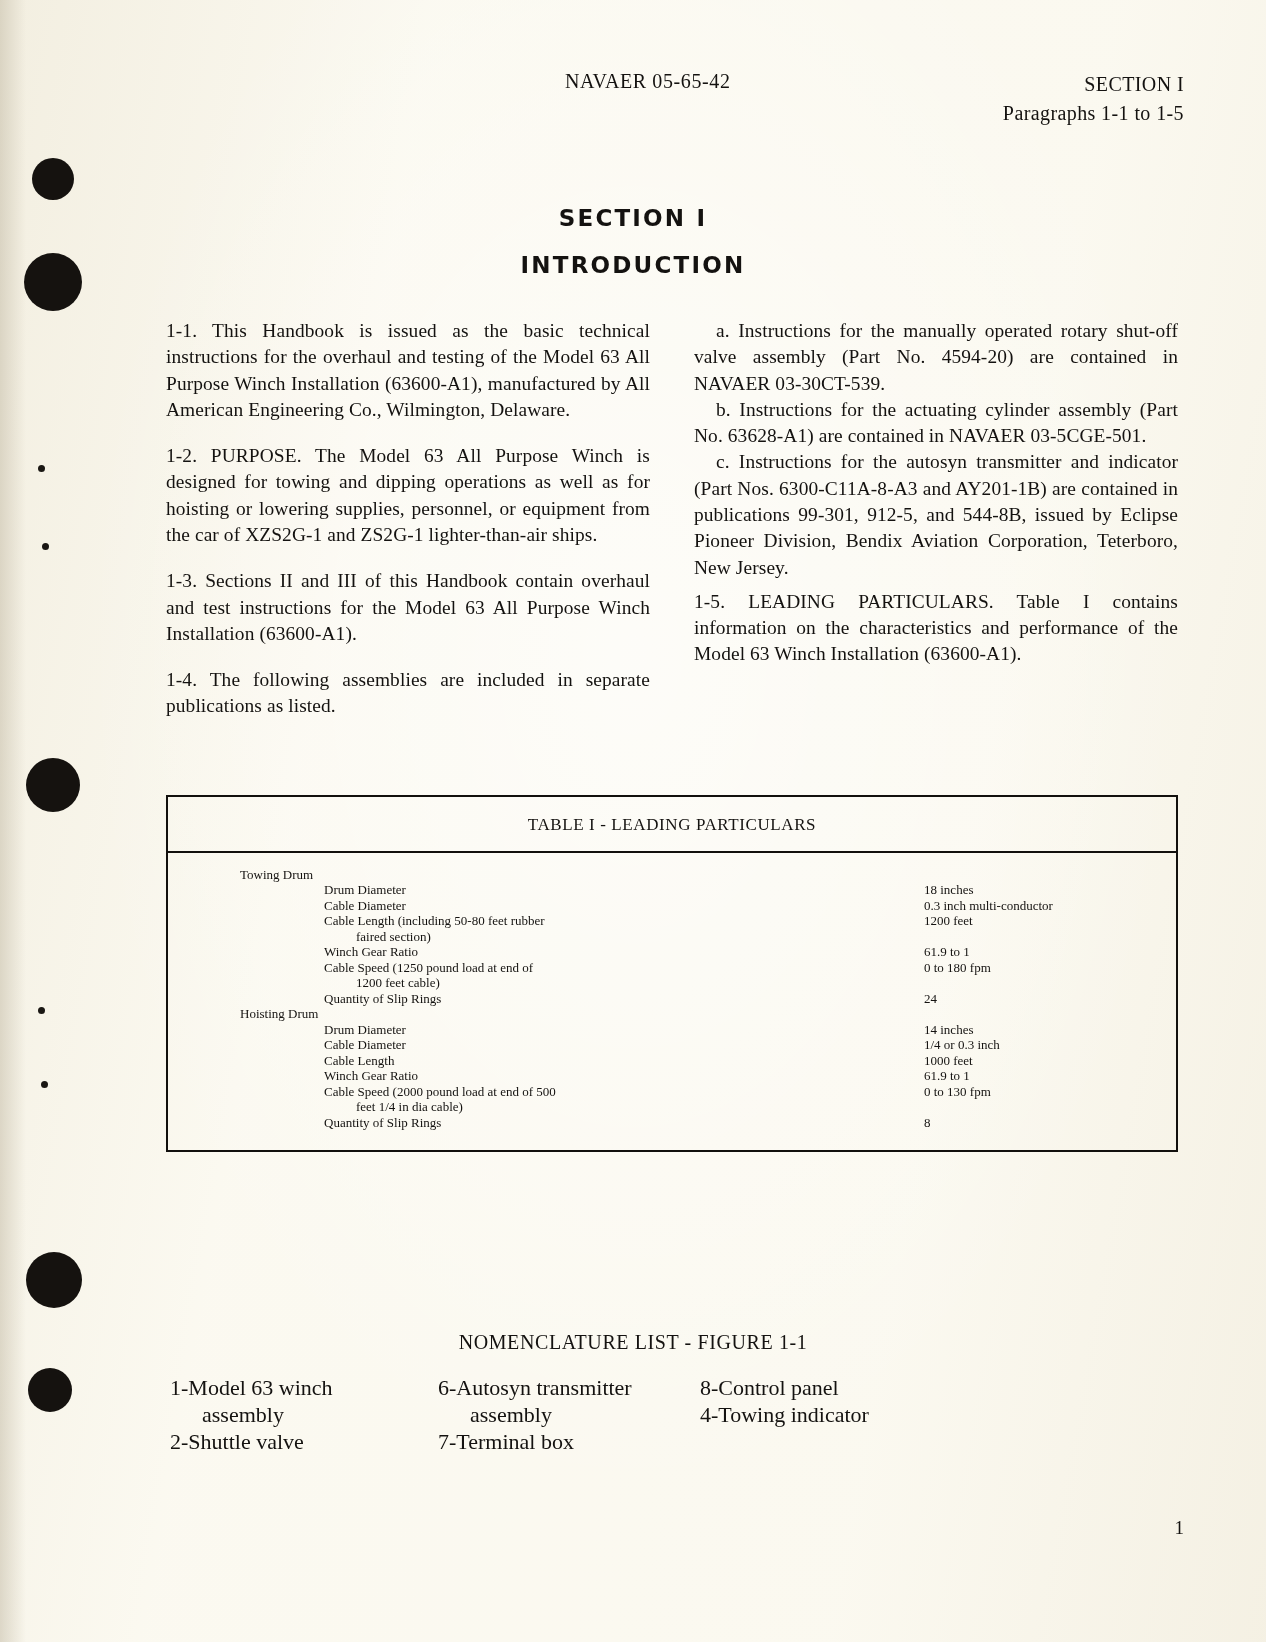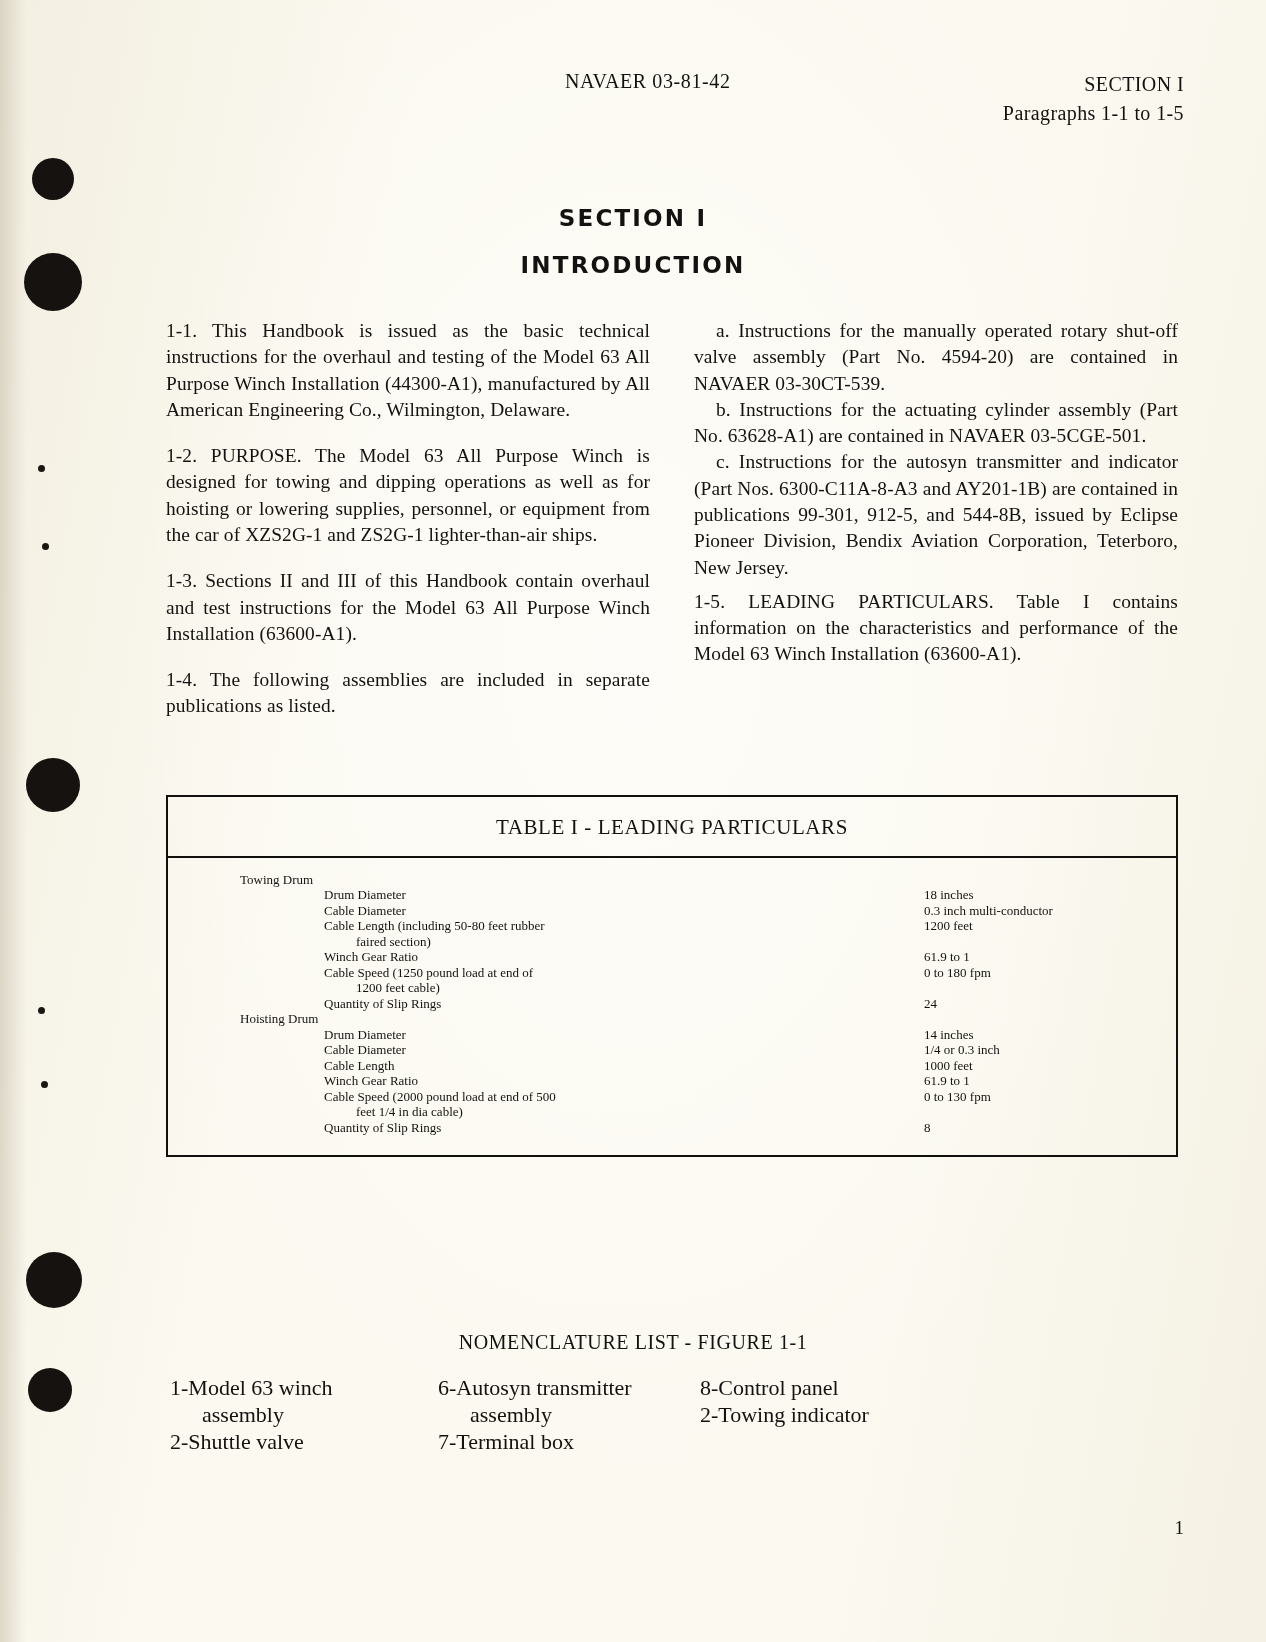--- a/index.html
+++ b/index.html
@@ -103,21 +103,21 @@
   .table-box {
     position: absolute;
     left: 166px;
     top: 795px;
     width: 1008px;
     border: 2px solid #12100d;
     background: transparent;
   }
   .table-caption {
     text-align: center;
-    font-size: 21px;
+    font-size: 17px;
     letter-spacing: 0.6px;
     padding: 18px 0 16px 0;
     border-bottom: 2px solid #12100d;
   }
   .table-body {
     padding: 14px 0 20px 0;
     font-size: 13px;
     line-height: 1.19;
   }
   .trow {
@@ -176,32 +176,32 @@
       <div class="punch" style="left: 24px; top: 253px; width: 58px; height: 58px;"></div>
       <div class="punch" style="left: 26px; top: 758px; width: 54px; height: 54px;"></div>
       <div class="punch" style="left: 26px; top: 1252px; width: 56px; height: 56px;"></div>
       <div class="punch" style="left: 28px; top: 1368px; width: 44px; height: 44px;"></div>
       <div class="tick" style="left: 38px; top: 465px; width: 7px; height: 7px;"></div>
       <div class="tick" style="left: 42px; top: 543px; width: 7px; height: 7px;"></div>
       <div class="tick" style="left: 38px; top: 1007px; width: 7px; height: 7px;"></div>
       <div class="tick" style="left: 41px; top: 1081px; width: 7px; height: 7px;"></div>
     </div>
 
-  <div class="runhead-left">NAVAER 03-81-42</div>
+  <div class="runhead-left">NAVAER 05-65-42</div>
   <div class="runhead-right">
     <div>SECTION I</div>
     <div>Paragraphs 1-1 to 1-5</div>
   </div>
 
   <div class="sec-title t1">SECTION I</div>
   <div class="sec-title t2">INTRODUCTION</div>
 
   <div class="columns">
     <div class="col">
-      <p class="para">1-1. This Handbook is issued as the basic technical instructions for the overhaul and testing of the Model 63 All Purpose Winch Installation (44300-A1), manufactured by All American Engineering Co., Wilmington, Delaware.</p>
+      <p class="para">1-1. This Handbook is issued as the basic technical instructions for the overhaul and testing of the Model 63 All Purpose Winch Installation (63600-A1), manufactured by All American Engineering Co., Wilmington, Delaware.</p>
       <p class="para">1-2. PURPOSE. The Model 63 All Purpose Winch is designed for towing and dipping operations as well as for hoisting or lowering supplies, personnel, or equipment from the car of XZS2G-1 and ZS2G-1 lighter-than-air ships.</p>
       <p class="para">1-3. Sections II and III of this Handbook contain overhaul and test instructions for the Model 63 All Purpose Winch Installation (63600-A1).</p>
       <p class="para">1-4. The following assemblies are included in separate publications as listed.</p>
     </div>
     <div class="col">
       <p class="para sub">a. Instructions for the manually operated rotary shut-off valve assembly (Part No. 4594-20) are contained in NAVAER 03-30CT-539.</p>
       <p class="para sub">b. Instructions for the actuating cylinder assembly (Part No. 63628-A1) are contained in NAVAER 03-5CGE-501.</p>
       <p class="para sub">c. Instructions for the autosyn transmitter and indicator (Part Nos. 6300-C11A-8-A3 and AY201-1B) are contained in publications 99-301, 912-5, and 544-8B, issued by Eclipse Pioneer Division, Bendix Aviation Corporation, Teterboro, New Jersey.</p>
       <p class="para gap-before">1-5. LEADING PARTICULARS. Table I contains information on the characteristics and performance of the Model 63 Winch Installation (63600-A1).</p>
     </div>
@@ -288,19 +288,19 @@
         <div class="nom-cont">assembly</div>
         <div class="nom-item">2-Shuttle valve</div>
       </div>
       <div class="nom-col c3">
         <div class="nom-item">6-Autosyn transmitter</div>
         <div class="nom-cont">assembly</div>
         <div class="nom-item">7-Terminal box</div>
       </div>
       <div class="nom-col c4">
         <div class="nom-item">8-Control panel</div>
-        <div class="nom-item">2-Towing indicator</div>
+        <div class="nom-item">4-Towing indicator</div>
       </div>
     </div>
 
   <div class="page-number">1</div>
 
 </div>
 
 </body></html>

